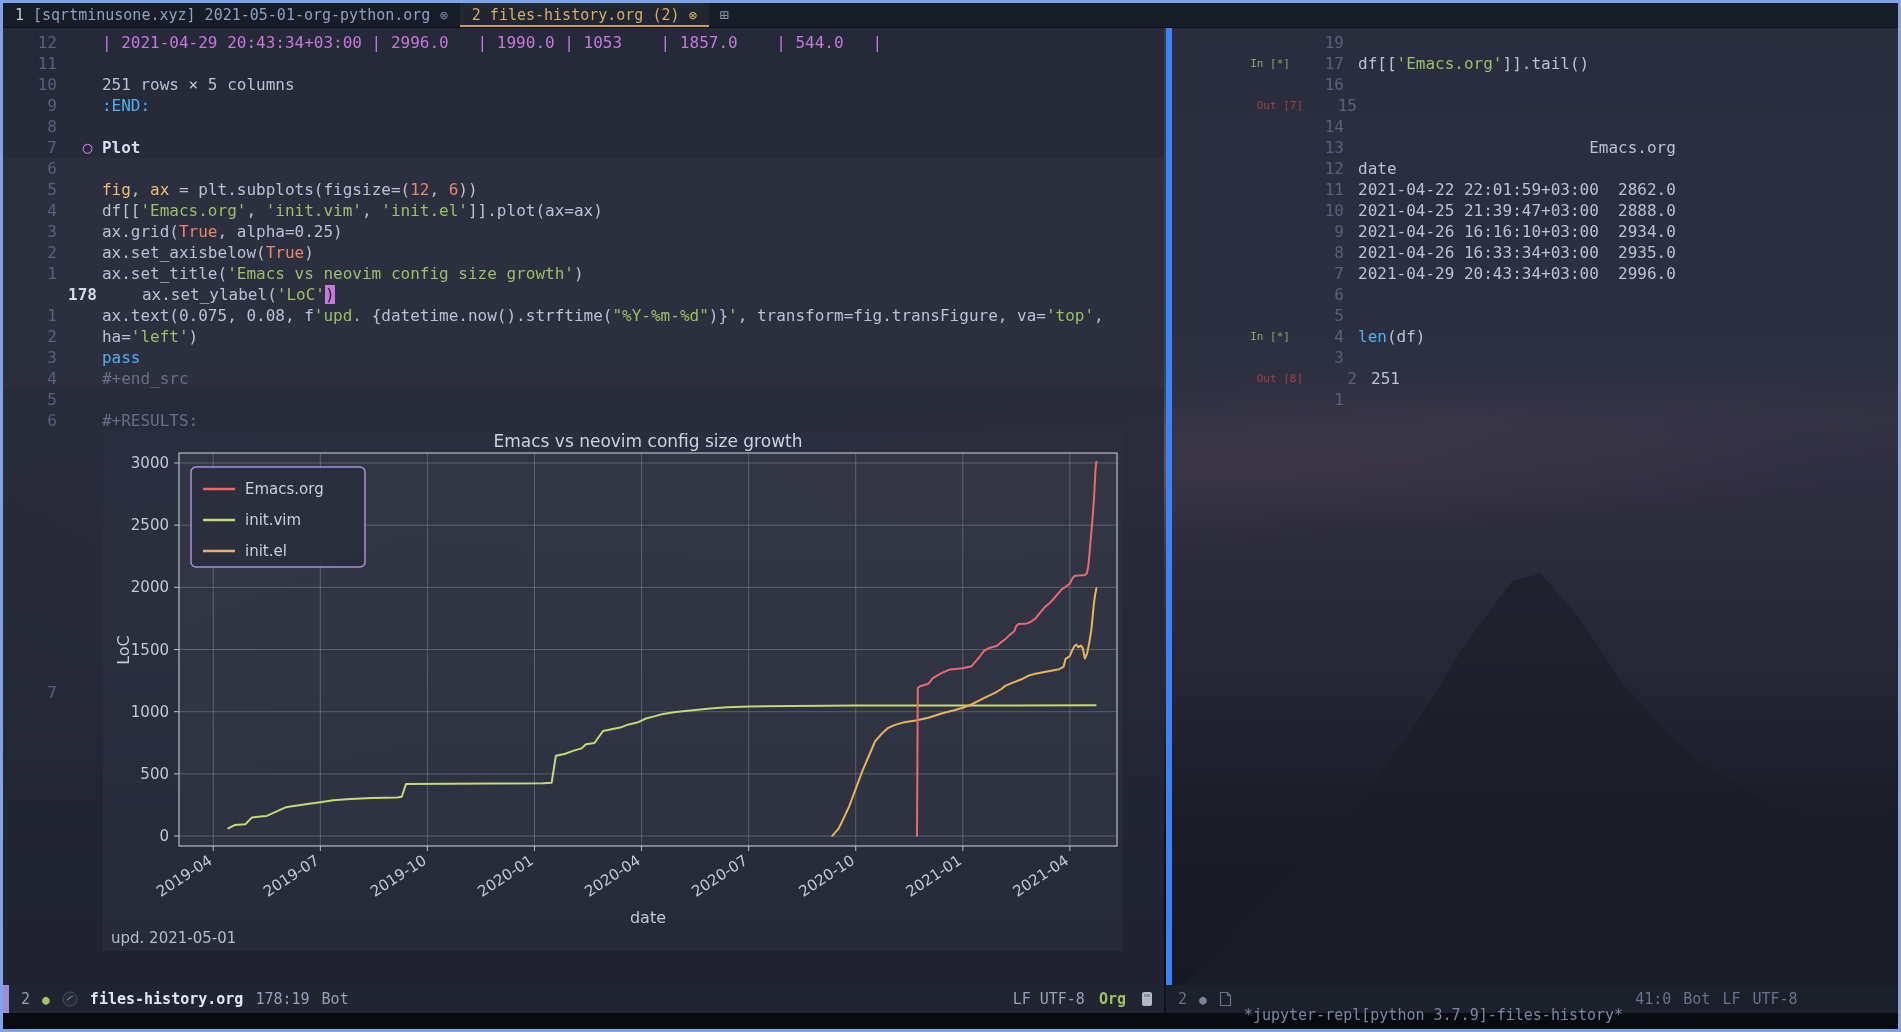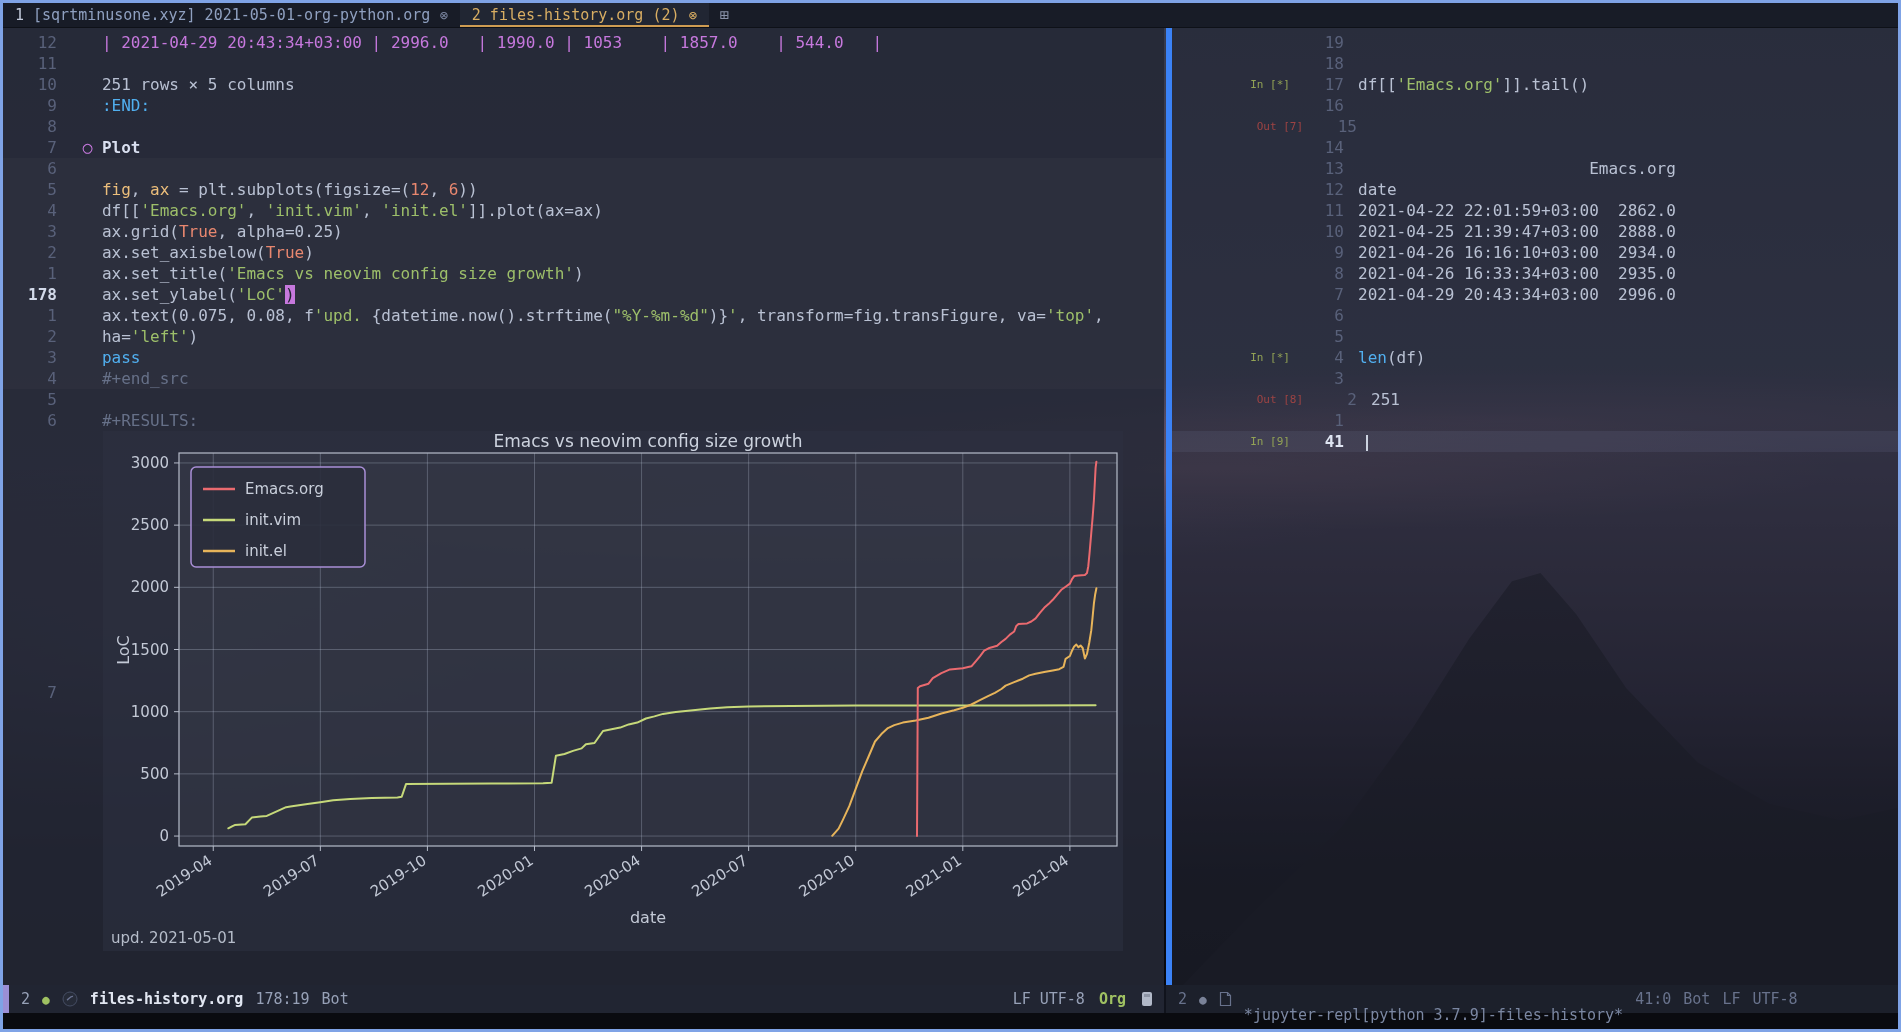--- a/index.html
+++ b/index.html
@@ -30,21 +30,21 @@
        background:linear-gradient(180deg,#221e2b,#0e0d13 70%);}
   .window{position:absolute;top:0;bottom:0;}
   #leftwin{left:0;width:1161px;background:rgba(36,40,54,0.88);padding-top:4px;box-sizing:border-box;}
   #rightwin{left:1163px;right:0;background:rgba(33,37,50,0.60);border-left:6px solid #3b82f6;
             padding-top:4px;box-sizing:border-box;}
   
   .cl,.rl{display:flex;height:21px;line-height:21px;font-size:16px;white-space:pre;}
   .ln{width:70px;padding-right:16px;box-sizing:border-box;text-align:right;color:#59617a;flex:none;}
   .ct{white-space:pre;}
   .cur{background:rgba(130,140,180,0.13);}
-  .cur .ln{color:#d3daea;font-weight:bold;}
+  .cur .ln{color:#d3daea;font-weight:bold;margin-left:40px;}
   .src{background:rgba(255,255,255,0.022);}
   .imgrow{height:522px;}
   .imgrow .ln{display:flex;align-items:center;justify-content:flex-end;}
   .chartbox{margin-left:30px;width:1020px;height:520px;}
   
   .rm{width:128px;padding-right:10px;box-sizing:border-box;text-align:right;flex:none;font-size:11px;}
   .m-in{color:#93a355;} .m-out{color:#9d4343;margin-left:13px;}
   .rn{width:58px;padding-right:14px;box-sizing:border-box;text-align:right;color:#59617a;flex:none;}
   .rl.cur .rn{color:#dfe5f2;font-weight:bold;}
   .bar-cursor{display:inline-block;width:2px;height:16px;background:#ccd3e0;
@@ -176,39 +176,37 @@
               <line x1="100" y1="58" x2="132" y2="58" stroke="#ea6a6f" stroke-width="2.5"></line>
               <text x="142" y="63" fill="#c9cfdb" font-size="15">Emacs.org</text>
               <line x1="100" y1="89" x2="132" y2="89" stroke="#c6d97a" stroke-width="2.5"></line>
               <text x="142" y="94" fill="#c9cfdb" font-size="15">init.vim</text>
               <line x1="100" y1="120" x2="132" y2="120" stroke="#e7b45a" stroke-width="2.5"></line>
               <text x="142" y="125" fill="#c9cfdb" font-size="15">init.el</text>
             </svg></div></div>
       </div>
     <div id="rightwin" class="window">
         <div class="rl"><div class="rm"></div><div class="rn">19</div><div class="ct"></div></div>
-        <div class="rl"><div class="rm"></div><div class="rn">18</div><div class="ct"></div></div>
         <div class="rl"><div class="rm m-in">In [*]</div><div class="rn">17</div><div class="ct"><span class="c-fg">df[[</span><span class="c-green">'Emacs.org'</span><span class="c-fg">]].tail()</span></div></div>
         <div class="rl"><div class="rm"></div><div class="rn">16</div><div class="ct"></div></div>
         <div class="rl"><div class="rm m-out">Out [7]</div><div class="rn">15</div><div class="ct"></div></div>
         <div class="rl"><div class="rm"></div><div class="rn">14</div><div class="ct"></div></div>
         <div class="rl"><div class="rm"></div><div class="rn">13</div><div class="ct"><span class="c-fg">                        Emacs.org</span></div></div>
         <div class="rl"><div class="rm"></div><div class="rn">12</div><div class="ct"><span class="c-fg">date</span></div></div>
         <div class="rl"><div class="rm"></div><div class="rn">11</div><div class="ct"><span class="c-fg">2021-04-22 22:01:59+03:00  2862.0</span></div></div>
         <div class="rl"><div class="rm"></div><div class="rn">10</div><div class="ct"><span class="c-fg">2021-04-25 21:39:47+03:00  2888.0</span></div></div>
         <div class="rl"><div class="rm"></div><div class="rn">9</div><div class="ct"><span class="c-fg">2021-04-26 16:16:10+03:00  2934.0</span></div></div>
         <div class="rl"><div class="rm"></div><div class="rn">8</div><div class="ct"><span class="c-fg">2021-04-26 16:33:34+03:00  2935.0</span></div></div>
         <div class="rl"><div class="rm"></div><div class="rn">7</div><div class="ct"><span class="c-fg">2021-04-29 20:43:34+03:00  2996.0</span></div></div>
         <div class="rl"><div class="rm"></div><div class="rn">6</div><div class="ct"></div></div>
         <div class="rl"><div class="rm"></div><div class="rn">5</div><div class="ct"></div></div>
         <div class="rl"><div class="rm m-in">In [*]</div><div class="rn">4</div><div class="ct"><span class="c-blue">len</span><span class="c-fg">(df)</span></div></div>
         <div class="rl"><div class="rm"></div><div class="rn">3</div><div class="ct"></div></div>
         <div class="rl"><div class="rm m-out">Out [8]</div><div class="rn">2</div><div class="ct"><span class="c-fg">251</span></div></div>
         <div class="rl"><div class="rm"></div><div class="rn">1</div><div class="ct"></div></div>
-        <div class="rl cur"><div class="rm m-in">In [9]</div><div class="rn">41</div><div class="ct"><span class="bar-cursor"></span></div></div>
       </div>
   </div>
 
   <div class="modelines">
     <div id="ml-left">
       <span class="mlbar"></span>
       <span>2</span>
       <span class="ml-dot">●</span>
       <span class="icon">
         <svg width="16" height="16">

